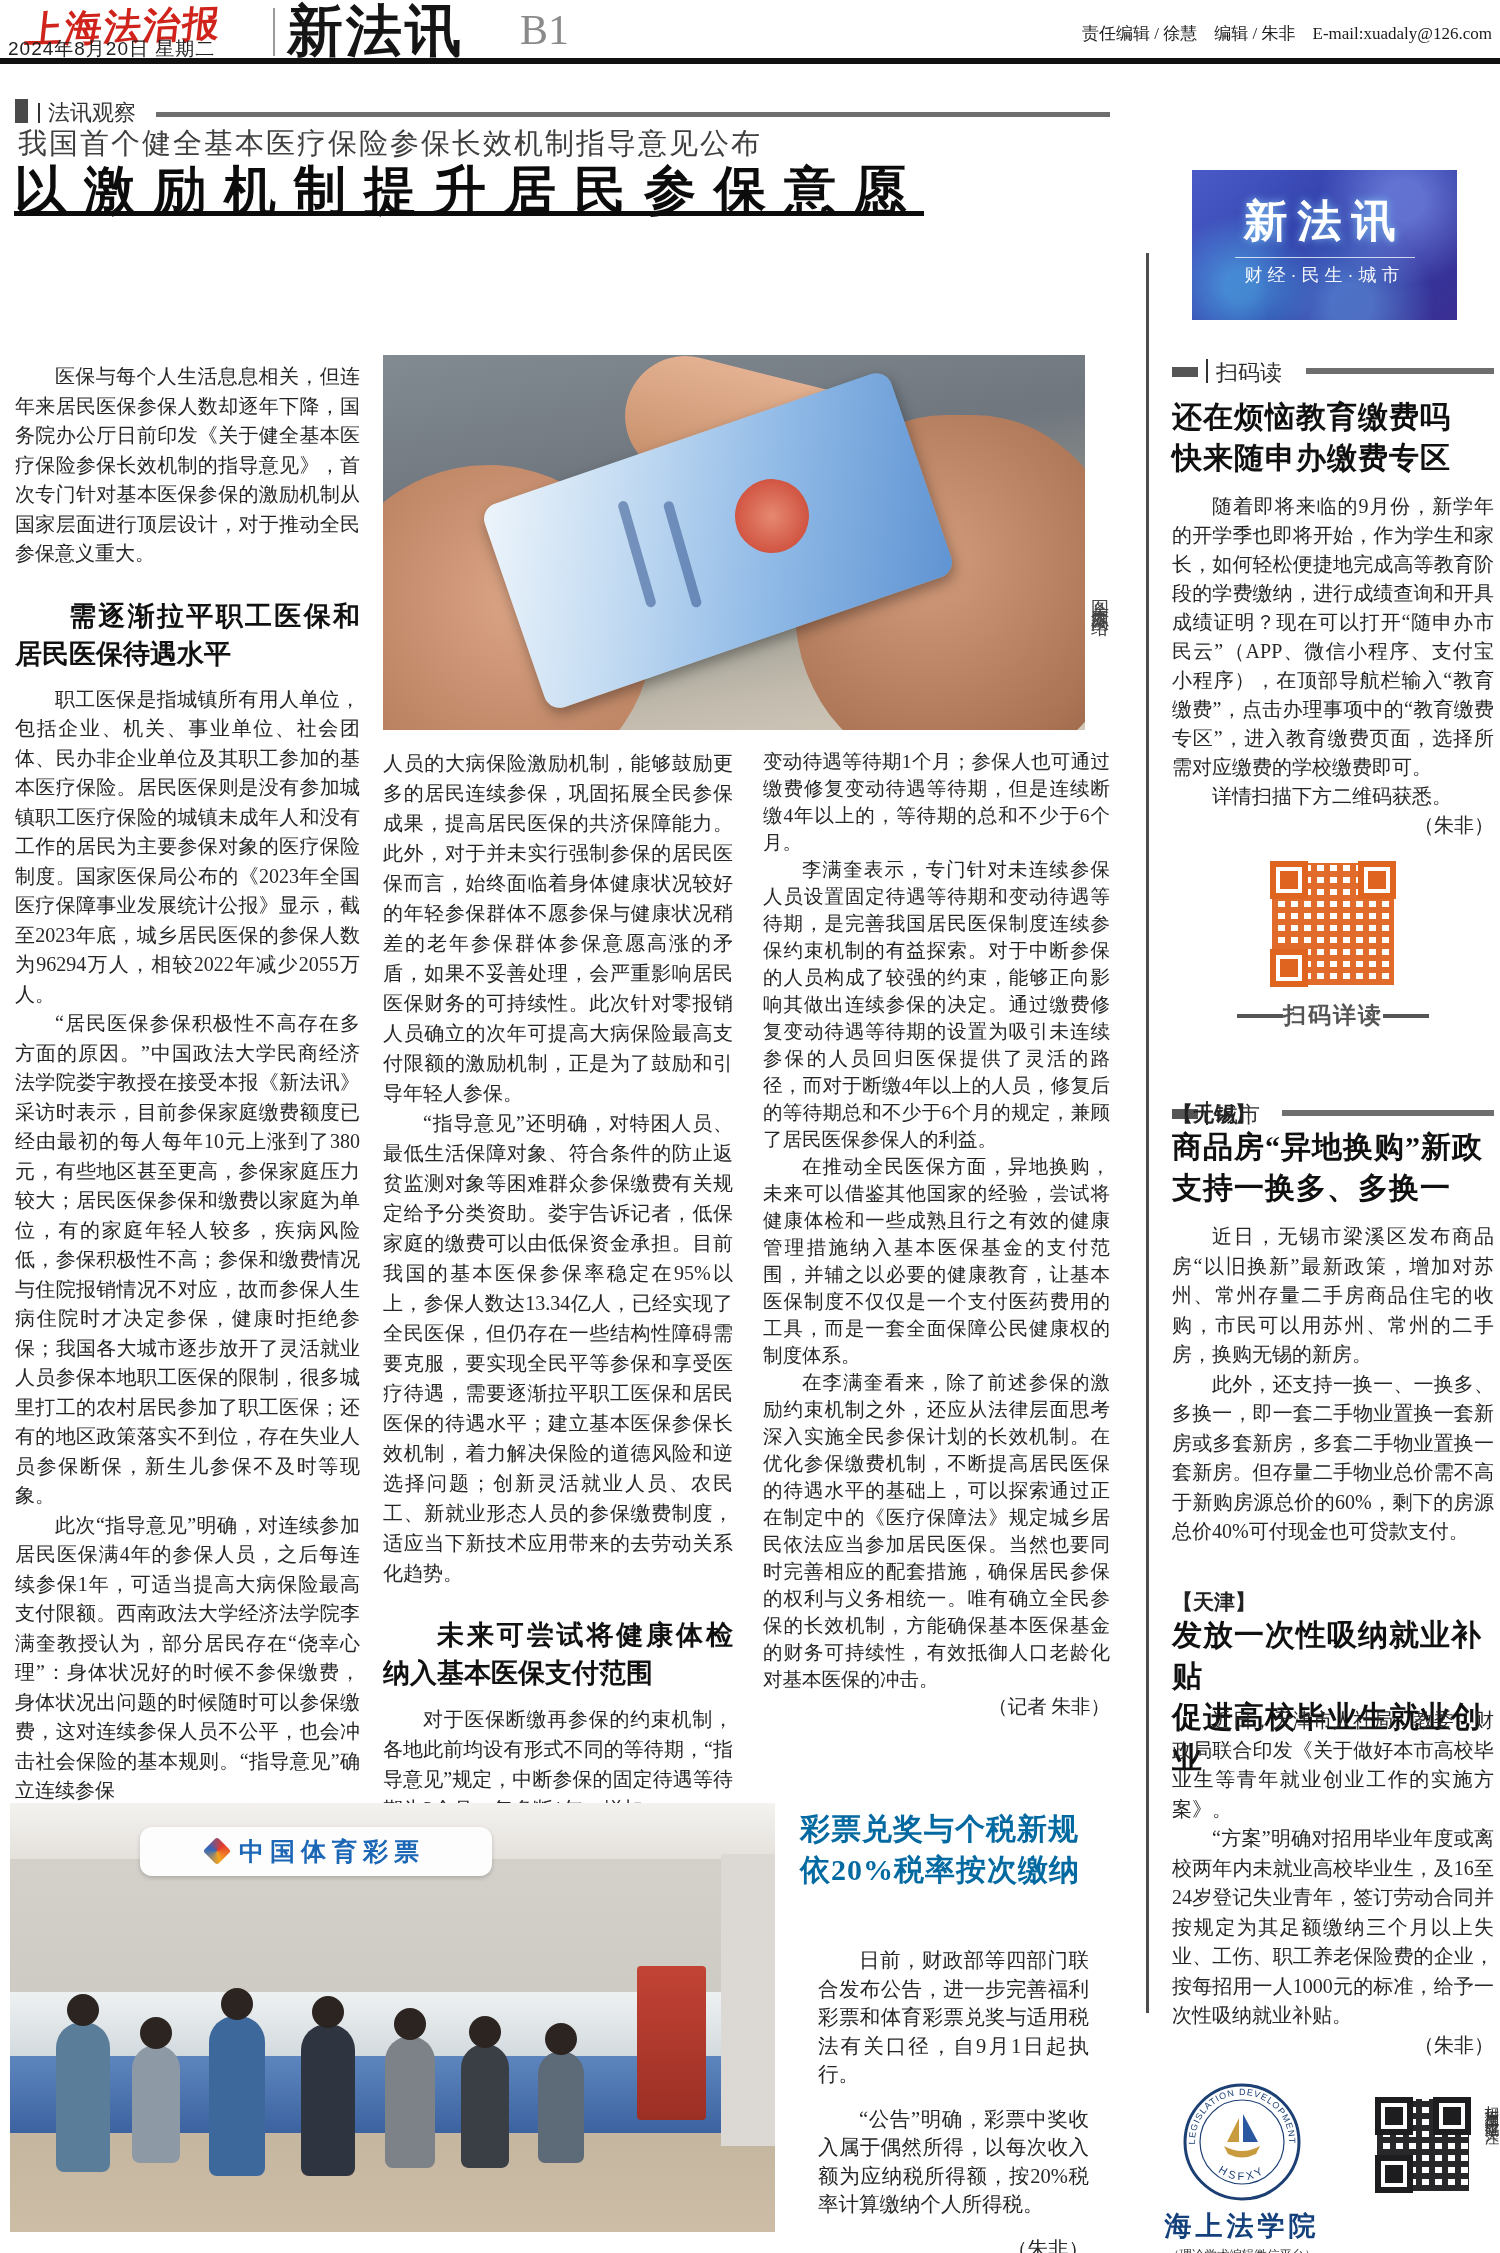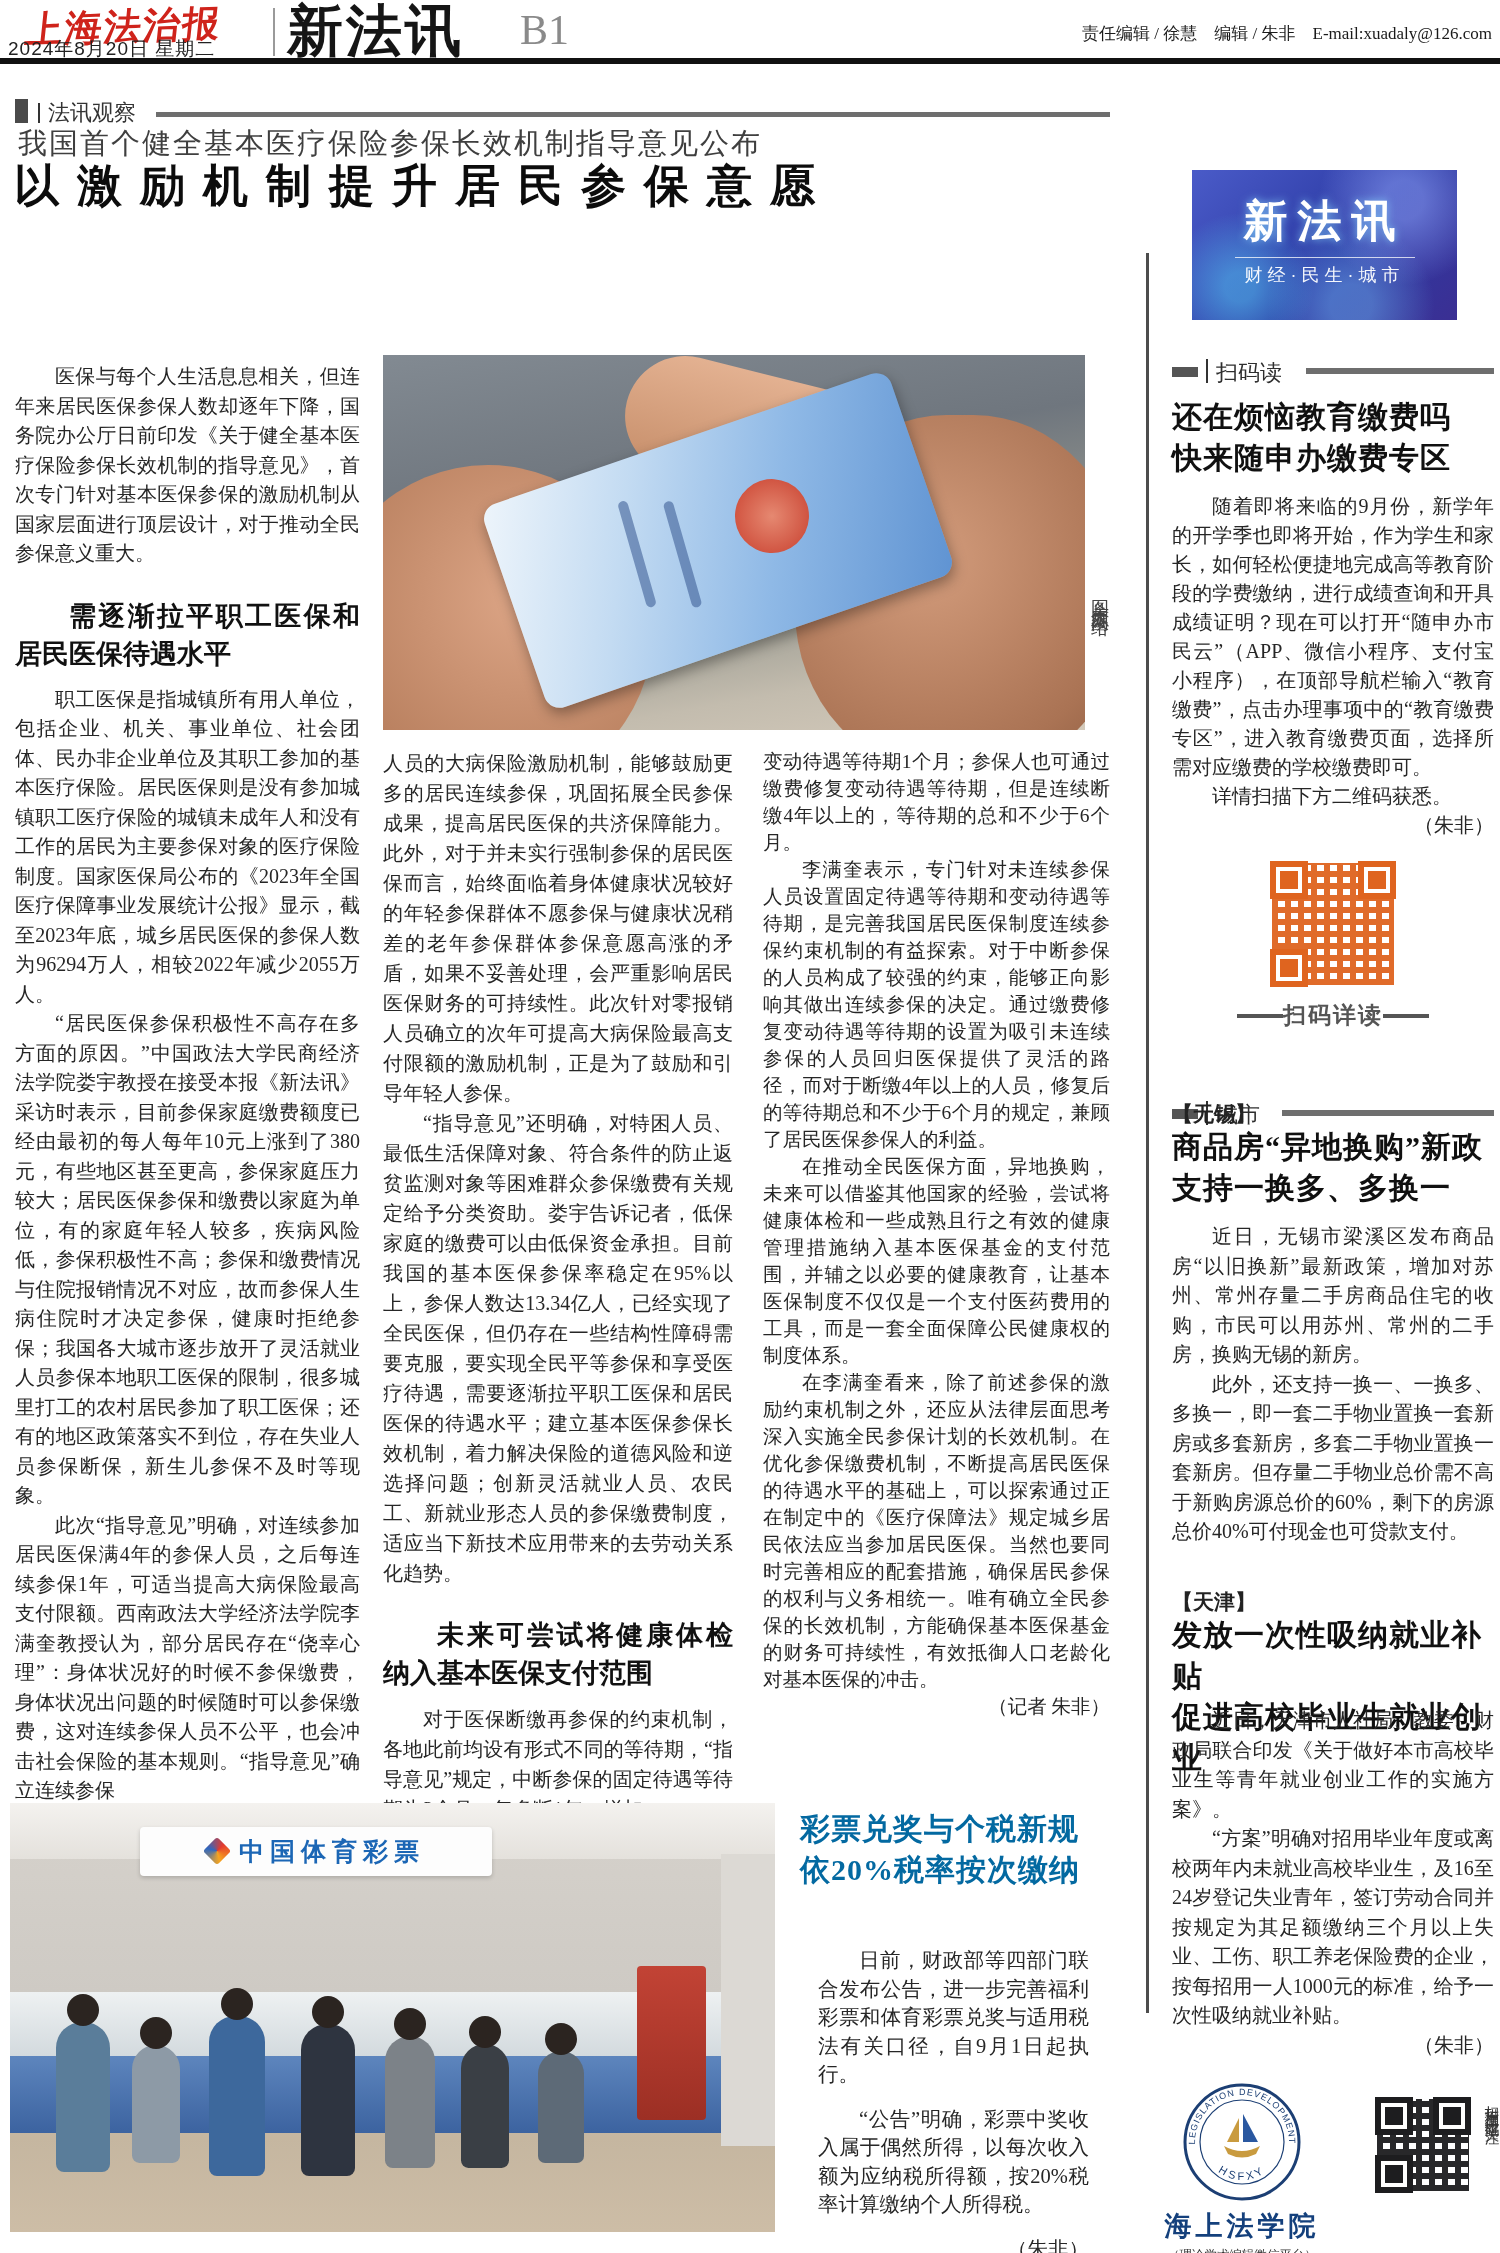--- a/index.html
+++ b/index.html
@@ -22,22 +22,22 @@
   
   .lead-label-sq{left:15px;top:99px;width:13px;height:24px;background:#4a4a4a;}
   .lead-label{left:38px;top:98px;font-size:22px;color:#333;
               font-family:"Liberation Sans",sans-serif;}
   .lead-label .vb{display:inline-block;width:2px;height:20px;background:#333;
                   margin-right:8px;vertical-align:-3px;}
   .lead-rule{left:156px;top:112px;width:954px;height:5px;background:#6e6e6e;}
 
   .kicker{left:18px;top:124px;font-size:29px;color:#3f3f3f;letter-spacing:2px;
           font-family:"Liberation Sans",sans-serif;}
-  .headline{left:14px;top:156px;width:1096px;font-size:45px;font-weight:bold;color:#0c0c0c;
-            letter-spacing:18px;white-space:nowrap;}
+  .headline{left:14px;top:156px;width:1096px;font-size:52px;font-weight:bold;color:#0c0c0c;
+            letter-spacing:18px;white-space:nowrap;text-decoration:underline;}
 
   
   .col{position:absolute;text-align:justify;color:#262626;}
   .col p{margin:0;text-indent:2em;}
   .col p.ni{text-indent:0;}
   .col1{left:15px;top:362px;width:345px;height:1445px;font-size:20px;line-height:29.5px;overflow:hidden;}
   .col2{left:383px;top:748px;width:350px;height:1085px;font-size:20px;line-height:30px;overflow:hidden;}
   .col3{left:763px;top:748px;width:347px;height:1070px;font-size:19.5px;line-height:27px;overflow:hidden;}
   .subhead{font-family:"Liberation Sans",sans-serif;font-weight:bold;font-size:27px;
            line-height:38px;color:#111;margin:28px 0 12px 0;text-indent:2em;}
@@ -109,21 +109,21 @@
     font-family:"Liberation Sans",sans-serif;}
 
   .city-body{font-size:20px;line-height:29.5px;}
 
   
   .shop-photo{left:10px;top:1803px;width:765px;height:429px;overflow:hidden;
     background:linear-gradient(180deg,#d6d2cc 0%,#ccc8c2 55%,#c5b6a0 78%,#cdbda6 100%);}
   .shop-ceiling{position:absolute;left:0;top:0;width:100%;height:13%;
     background:linear-gradient(180deg,#f4f2ef,#e4e1dc);}
   .shop-sign{position:absolute;left:17%;top:5.5%;width:46%;height:11.5%;background:#fdfdfd;
-    border-radius:4px;display:flex;align-items:center;justify-content:center;gap:12px;
+    border-radius:12px;display:flex;align-items:center;justify-content:center;gap:12px;
     box-shadow:0 2px 4px rgba(0,0,0,.18);}
   .sign-logo{width:20px;height:20px;transform:rotate(45deg);border-radius:3px;
     background:conic-gradient(#e4392e,#f6a51f,#2e67c0,#e4392e);}
   .sign-text{font-size:25px;font-weight:bold;color:#1b66b5;letter-spacing:6px;
     font-family:"Liberation Sans",sans-serif;white-space:nowrap;}
   .shop-glass{position:absolute;left:0;top:44%;width:100%;height:15%;
     background:linear-gradient(180deg,#eef1f2,#d3dade);}
   .shop-counter{position:absolute;left:0;top:59%;width:100%;height:18%;
     background:linear-gradient(180deg,#5d85bd,#3c63a0);}
   .shop-pillar{position:absolute;right:0;top:12%;width:7%;height:68%;background:#dcd9d4;}

